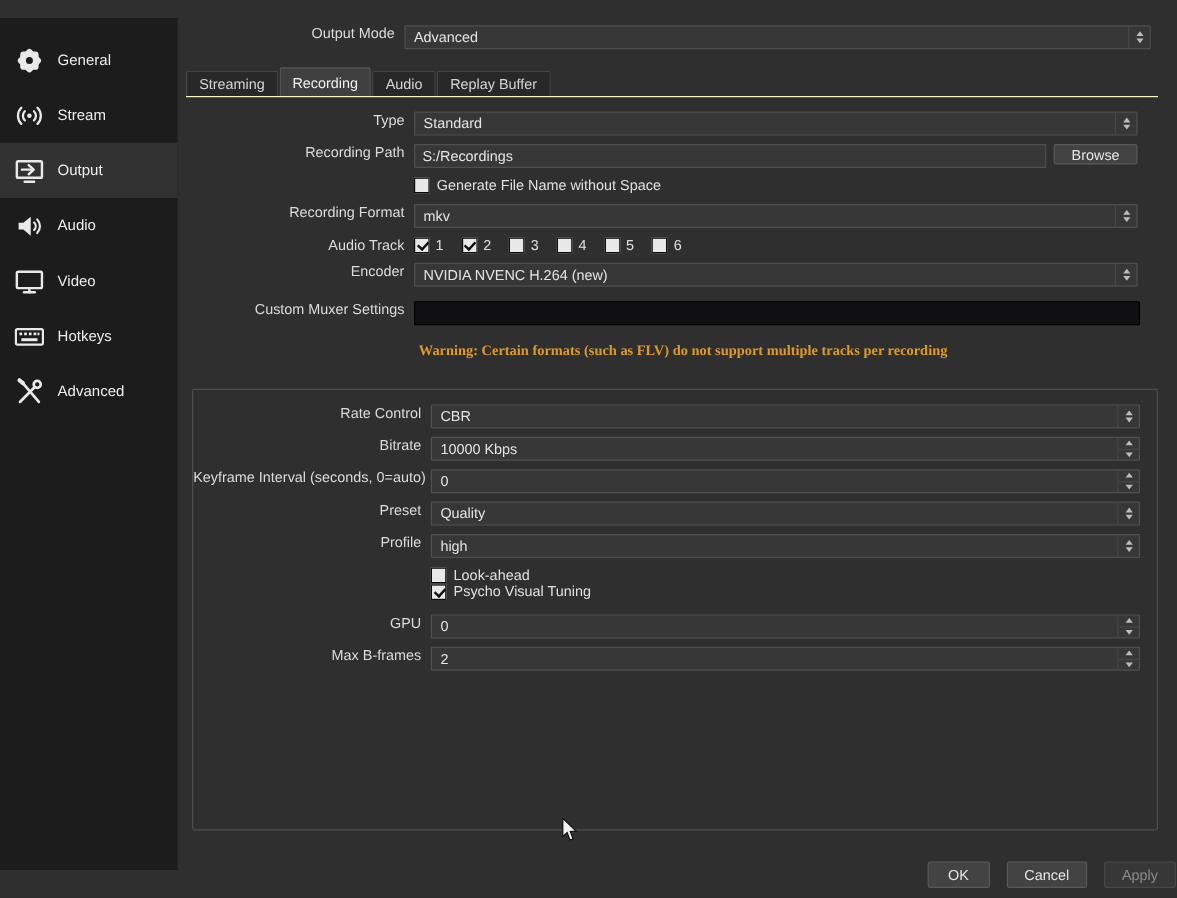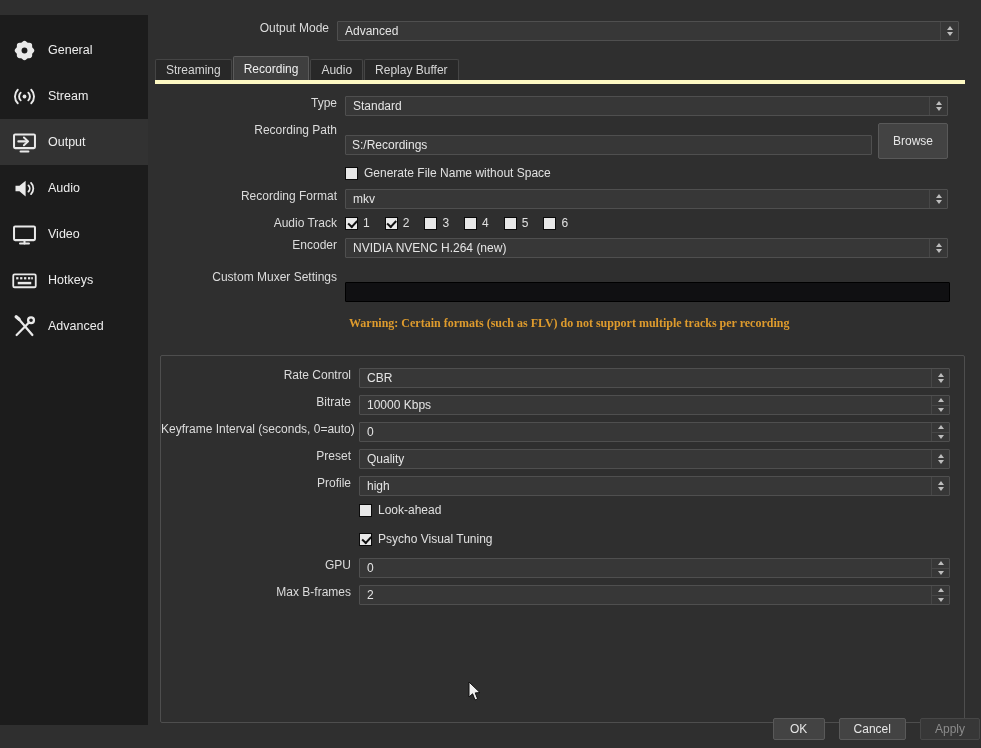--- a/index.html
+++ b/index.html
@@ -38,44 +38,44 @@
   }
   .tri-up   { width:0;height:0;border-left:3.5px solid transparent;border-right:3.5px solid transparent;border-bottom:4px solid #bdbdbd; }
   .tri-down { width:0;height:0;border-left:3.5px solid transparent;border-right:3.5px solid transparent;border-top:4px solid #bdbdbd; }
 
   .spin .arrows { position:absolute; right:0; top:0; bottom:0; width:17px; border-left:1px solid #474747; display:flex; flex-direction:column; }
   .spin-btn { flex:1; display:flex; align-items:center; justify-content:center; }
   .spin-btn:first-child { border-bottom:1px solid #474747; }
 
   .textinput {
     flex:1; height:20px; background:#373737; border:1px solid #4f4f4f; border-radius:1px;
-    color:#e6e6e6; padding:0 6px; box-sizing:border-box; font:12px "Liberation Sans",sans-serif; outline:none;margin-top:12px;
+    color:#e6e6e6; padding:0 6px; box-sizing:border-box; font:12px "Liberation Sans",sans-serif; outline:none;
   }
   .textinput.dark { background:#101012; border-color:#000; }
 
   .btn {
     height:22px; background:#434343; border:1px solid #595959; border-radius:2px;
     color:#e6e6e6; font:12px "Liberation Sans",sans-serif; padding:0 14px; cursor:default;
   }
-  .btn.small { height:36px; margin-left:6px; flex:none; }
+  .btn.small { height:17px; margin-left:6px; flex:none; }
   .btn.disabled { color:#8b8b8b; background:#373737; border-color:#474747; }
 
   .checkbox { width:13px; height:13px; background:#e8e8e8; border:1px solid #0a0a0a; box-sizing:border-box; position:relative; flex:none; }
   .checkbox.checked::after {
     content:''; position:absolute; left:1.5px; top:2.5px; width:7px; height:3.5px;
     border-left:2px solid #101010; border-bottom:2px solid #101010; transform:rotate(-47deg);
   }
   .check-item { display:flex; align-items:center; gap:6px; }
   .row.check { margin-top:4px; margin-bottom:9px; }
 
   .tracks { display:flex; align-items:center; gap:15px; }
   .track { display:flex; align-items:center; gap:5px; }
 
   
-  .tabbar { display:flex; align-items:flex-end; height:23px; margin:16px 16px 0 7px; border-bottom:4px solid #fef9c3; }
+  .tabbar { display:flex; align-items:flex-end; height:23px; margin:16px 16px 0 7px; border-bottom:1px solid #fef9c3; }
   .tab {
     height:20px; margin-top:3px; padding:0 10px; display:flex; align-items:center;
     background:#282828; border:1px solid #454545; border-bottom:none; margin-right:1px;
     border-top-left-radius:2px; border-top-right-radius:2px; color:#d6d6d6; cursor:default;
   }
   .tab.active { height:23px; margin-top:0; background:#3f3f3f; border-color:#5a5a5a; color:#f0f0f0; }
 
   .form { margin-top:12px; }
   .warning { color:#de9b2d; font-weight:bold; margin:14px 0 0 201px;font-family:Liberation Serif, serif; }
 
@@ -348,21 +348,21 @@
         <div class="label">Profile</div>
         <div class="combo">
           <span>high</span>
           <span class="arrows">
               <i class="tri-up"></i>
               <i class="tri-down"></i>
             </span>
         </div>
       </div>
 
-      <div class="row check" style="margin-top:3px; margin-bottom:15px;">
+      <div class="row check" style="margin-top:3px; margin-bottom:0;">
         <div class="label"></div>
         <div class="check-item">
           <span class="checkbox"></span>
           <span>Look-ahead</span>
         </div>
       </div>
 
       <div class="row check" style="margin-top:0; margin-bottom:12px;">
         <div class="label"></div>
         <div class="check-item">

